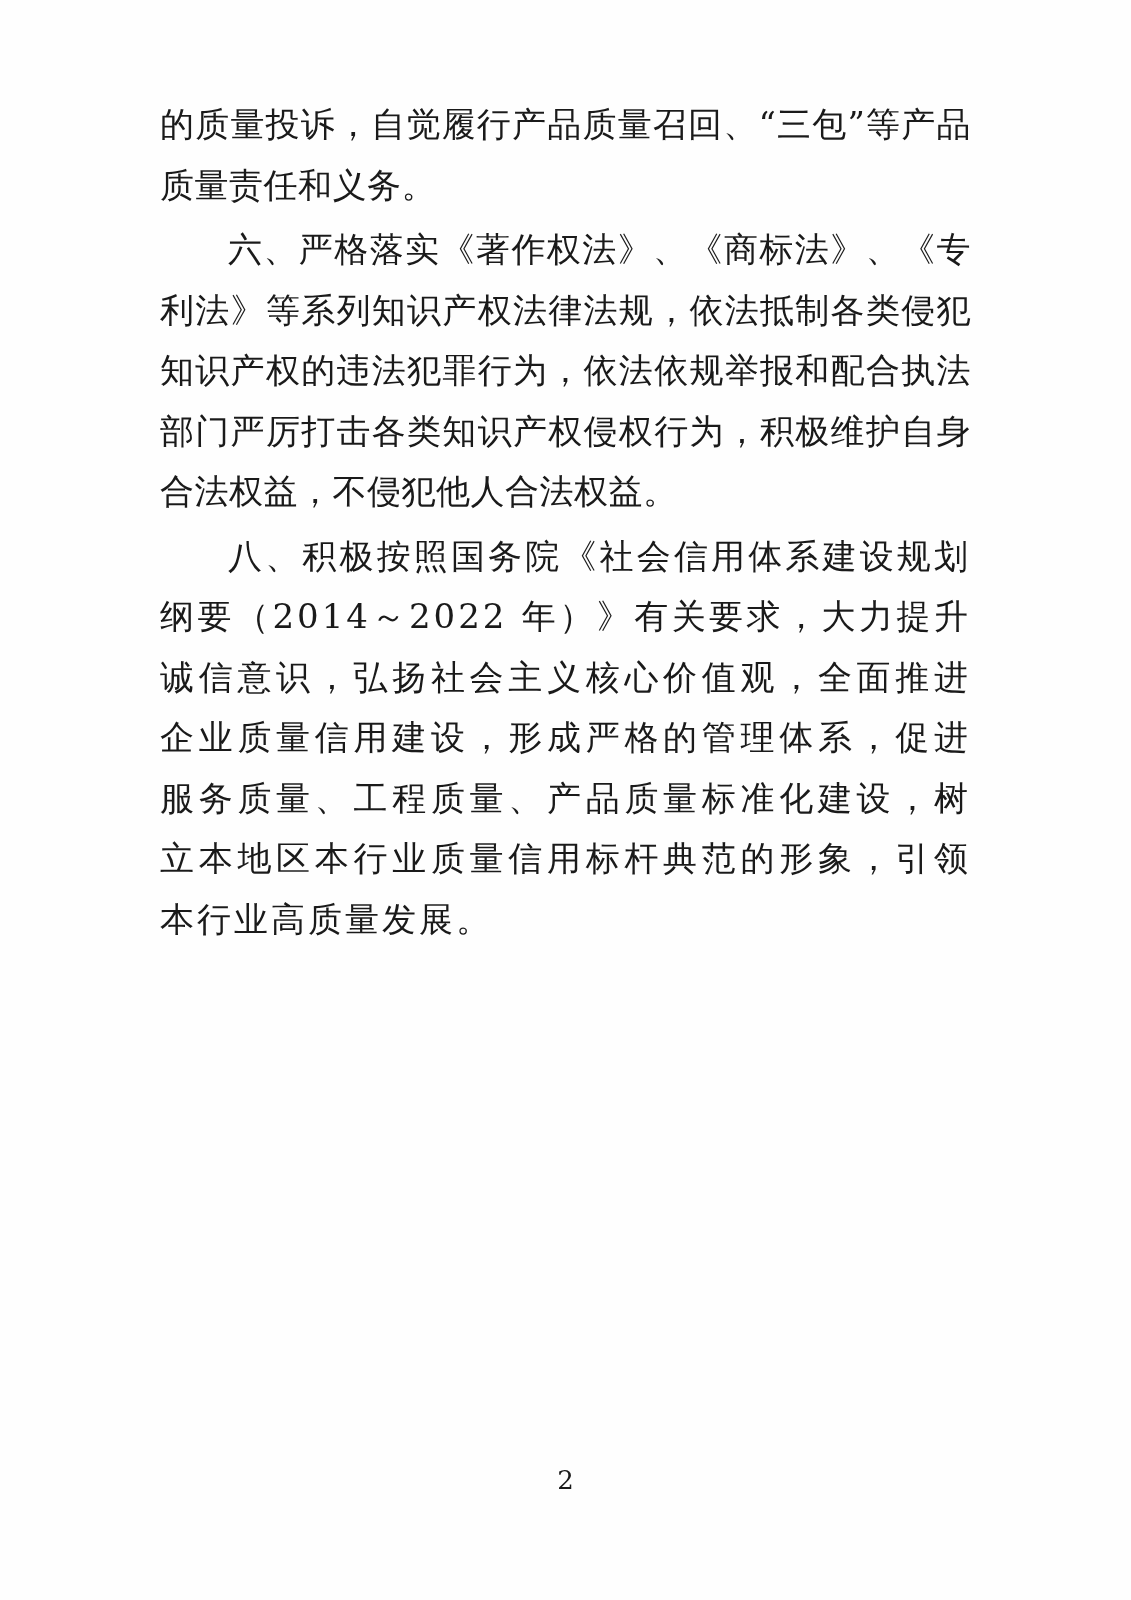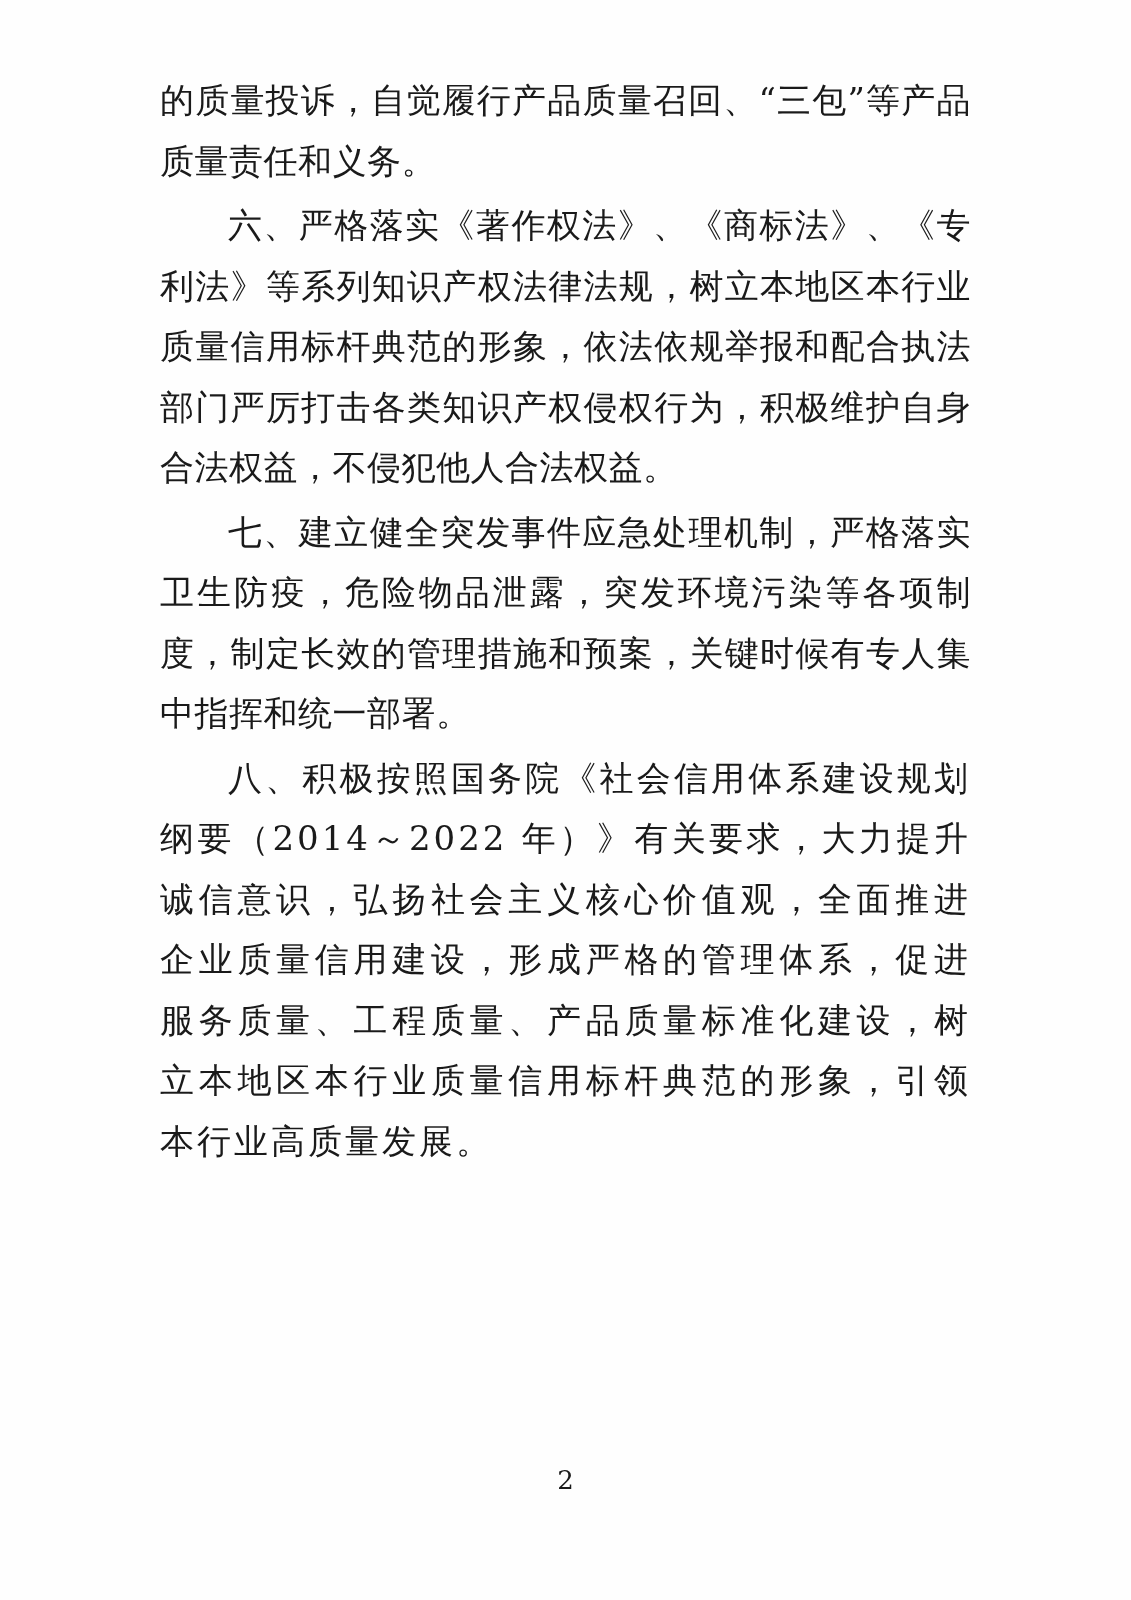--- a/index.html
+++ b/index.html
@@ -16,21 +16,21 @@
     overflow: hidden;
   }
   .page {
     position: absolute;
     top: 0;
     left: 0;
     width: 1131px;
     height: 1600px;
     background: #fefefe;
     box-sizing: border-box;
-    padding: 70px 160px 60px 160px;
+    padding: 94px 160px 60px 160px;
   }
   .body-text {
     font-size: 34px;
     line-height: 1.78;
     text-align: justify;
     text-justify: inter-ideograph;
     letter-spacing: 0.5px;
   }
   .para {
     margin: 0 0 4px 0;
@@ -52,19 +52,18 @@
     font-family: "DejaVu Serif", "Liberation Serif", serif;
     color: #1a1a1a;
   }
 </style>
 </head>
 <body>
 
 <div class="page">
   <div class="body-text">
     <p class="para">的质量投诉，自觉履行产品质量召回、“三包”等产品质量责任和义务。</p>
-    <p class="para indent">六、严格落实《著作权法》、《商标法》、《专利法》等系列知识产权法律法规，树立本地区本行业质量信用标杆典范的形象，依法依规举报和配合执法部门严厉打击各类知识产权侵权行为，积极维护自身合法权益，不侵犯他人合法权益。</p>
-    <p class="para indent">七、建立健全突发事件应急处理机制，严格落实卫生防疫，危险物品泄露，突发环境污染等各项制度，制定长效的管理措施和预案，关键时候有专人集中指挥和统一部署。</p>
+    <p class="para indent">六、严格落实《著作权法》、《商标法》、《专利法》等系列知识产权法律法规，依法抵制各类侵犯知识产权的违法犯罪行为，依法依规举报和配合执法部门严厉打击各类知识产权侵权行为，积极维护自身合法权益，不侵犯他人合法权益。</p>
     <p class="para indent wide">八、积极按照国务院《社会信用体系建设规划纲要（2014～2022 年）》有关要求，大力提升诚信意识，弘扬社会主义核心价值观，全面推进企业质量信用建设，形成严格的管理体系，促进服务质量、工程质量、产品质量标准化建设，树立本地区本行业质量信用标杆典范的形象，引领本行业高质量发展。</p>
   </div>
 </div>
 
 <div class="page-number">2</div>
 
 </body></html>

